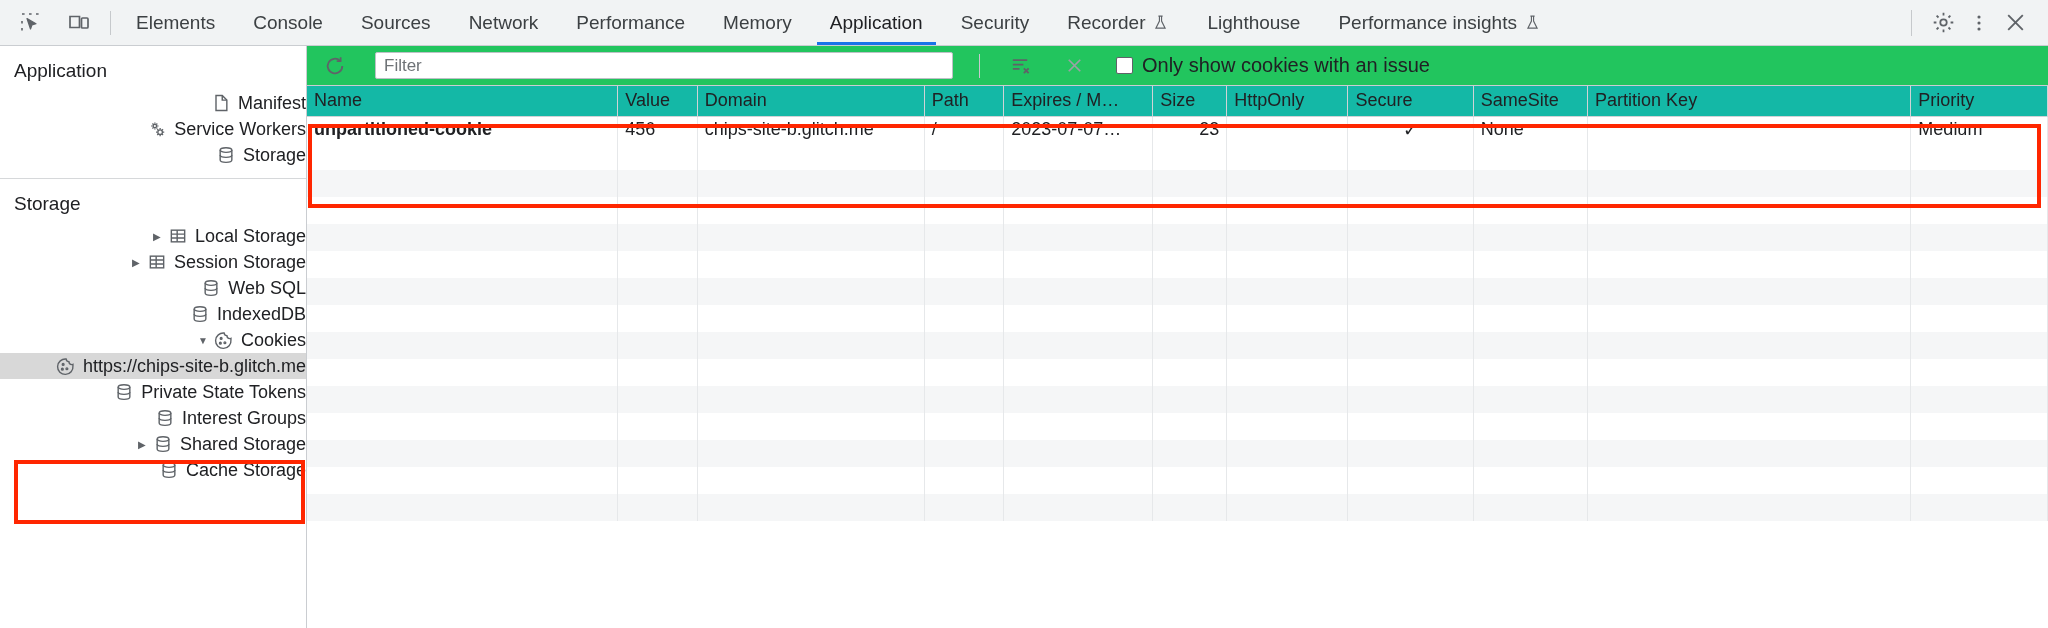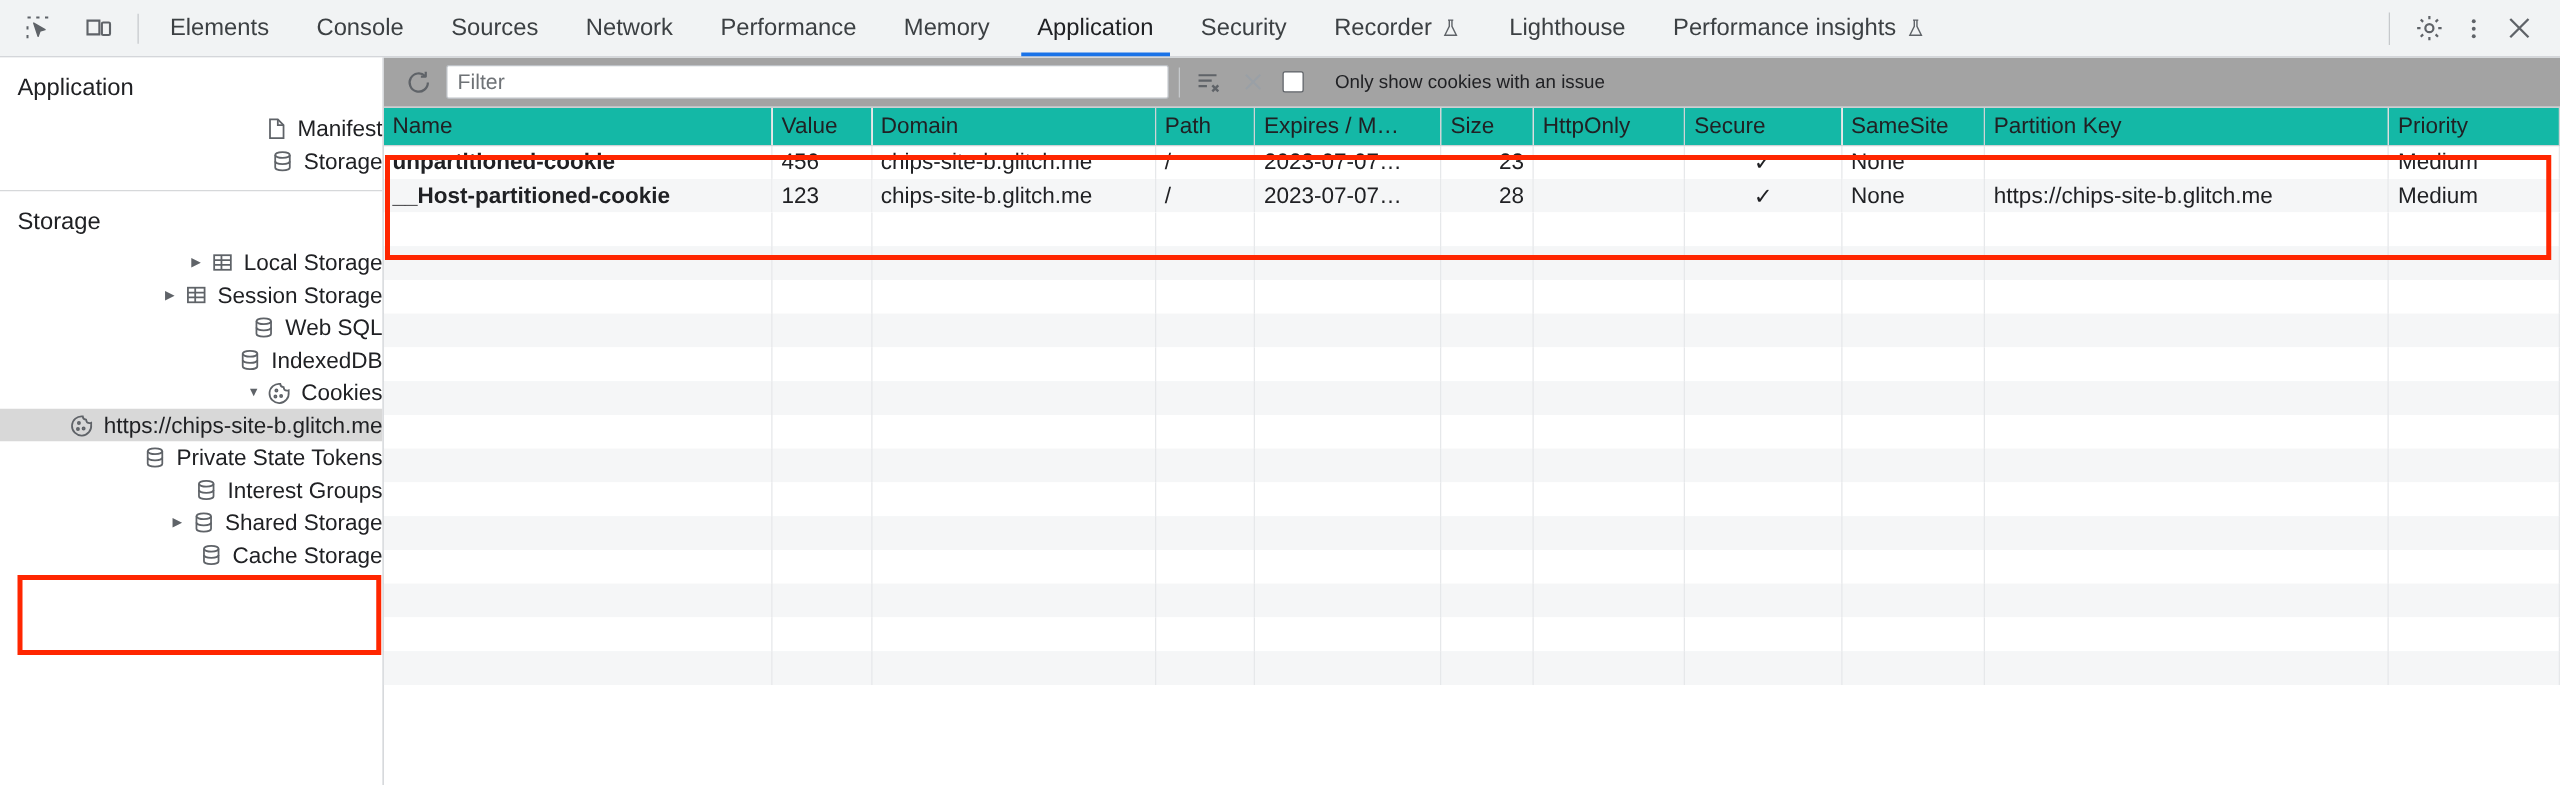--- a/index.html
+++ b/index.html
@@ -109,25 +109,25 @@
     color: #5f6368;
     margin-right: 4px;
   }
   .ti-label { line-height: 1; }
 
   
   .main { flex: 1; display: flex; flex-direction: column; background: #fff; min-width: 0; }
 
   .filter-bar {
     height: 40px;
-    background: #a3a3a3;
+    background: #22c55e;
     border-bottom: 1px solid #cacdd1;
     display: flex; align-items: center;
     padding: 0 10px 0 14px;
-    gap: 8px;
+    gap: 26px;
   }
   .fb-icon {
     width: 28px; height: 28px;
     display: flex; align-items: center; justify-content: center;
     color: #5f6368; cursor: pointer;
   }
   .filter-input {
     flex: 1;
     height: 27px;
     border: 1px solid #bdc1c6;
@@ -144,21 +144,21 @@
   .fb-check-wrap {
     display: flex; align-items: center; gap: 9px;
     cursor: pointer; margin-left: 2px;
   }
   .fb-check {
     width: 17px; height: 17px;
     border: 1.6px solid #5f6368;
     border-radius: 2px;
     background: #fff;
   }
-  .fb-check-label { font-size: 15px; color: #202124; white-space: nowrap; margin-left: 16px; }
+  .fb-check-label { font-size: 20px; color: #202124; white-space: nowrap; }
 
   
   .table-wrap { flex: 1; position: relative; overflow: hidden; }
   table.cookies {
     width: 100%;
     border-collapse: collapse;
     table-layout: fixed;
     font-size: 18px;
     color: #202124;
   }
@@ -309,20 +309,32 @@
         <span class="twisty empty">▶</span>
         <span class="ti-icon">
           <svg width="20" height="20" viewBox="0 0 24 24" fill="none" stroke="currentColor" stroke-width="1.7">
             <path d="M6 3h7.5L19 8.5V21H6z"></path>
               <path d="M13.5 3v5.5H19"></path>
           </svg>
         </span>
         <span class="ti-label">Manifest</span>
       </div>
 
+      <div class="tree-item">
+        <span class="twisty empty">▶</span>
+        <span class="ti-icon">
+          <svg width="21" height="21" viewBox="0 0 24 24" fill="none" stroke="currentColor" stroke-width="1.5">
+            <circle cx="9" cy="8" r="2"></circle>
+            <path d="M9 4v1.2M9 10.8V12M13 8h-1.2M6.2 8H5M11.8 5.2l-.85.85M7.05 9.95l-.85.85M11.8 10.8l-.85-.85M7.05 6.05L6.2 5.2"></path>
+            <circle cx="15" cy="15" r="2.6"></circle>
+            <path d="M15 10.3v1.6M15 18.1v1.6M19.7 15h-1.6M11.9 15h-1.6M18.3 11.7l-1.1 1.1M12.8 17.2l-1.1 1.1M18.3 18.3l-1.1-1.1M12.8 12.8l-1.1-1.1"></path>
+          </svg>
+        </span>
+        <span class="ti-label">Service Workers</span>
+      </div>
 
       <div class="tree-item">
         <span class="twisty empty">▶</span>
         <span class="ti-icon">
           <svg width="20" height="20" viewBox="0 0 24 24" fill="none" stroke="currentColor" stroke-width="1.7">
             <ellipse cx="12" cy="6" rx="7" ry="2.8"></ellipse>
             <path d="M5 6v12c0 1.55 3.13 2.8 7 2.8s7-1.25 7-2.8V6"></path>
             <path d="M5 12c0 1.55 3.13 2.8 7 2.8s7-1.25 7-2.8"></path>
           </svg>
         </span>
@@ -521,33 +533,20 @@
             <td>chips-site-b.glitch.me</td>
             <td>/</td>
             <td>2023-07-07…</td>
             <td class="num">23</td>
             <td class="center"></td>
             <td class="center">✓</td>
             <td>None</td>
             <td></td>
             <td>Medium</td>
           </tr>
-          <tr class="odd">
-            <td class="name-cell">__Host-partitioned-cookie</td>
-            <td>123</td>
-            <td>chips-site-b.glitch.me</td>
-            <td>/</td>
-            <td>2023-07-07…</td>
-            <td class="num">28</td>
-            <td class="center"></td>
-            <td class="center">✓</td>
-            <td>None</td>
-            <td>https://chips-site-b.glitch.me</td>
-            <td>Medium</td>
-          </tr>
         </tbody>
       </table>
 
       <table class="filler">
         <colgroup>
           <col style="width:223px">
             <col style="width:57px">
             <col style="width:163px">
             <col style="width:57px">
           <col style="width:107px">

